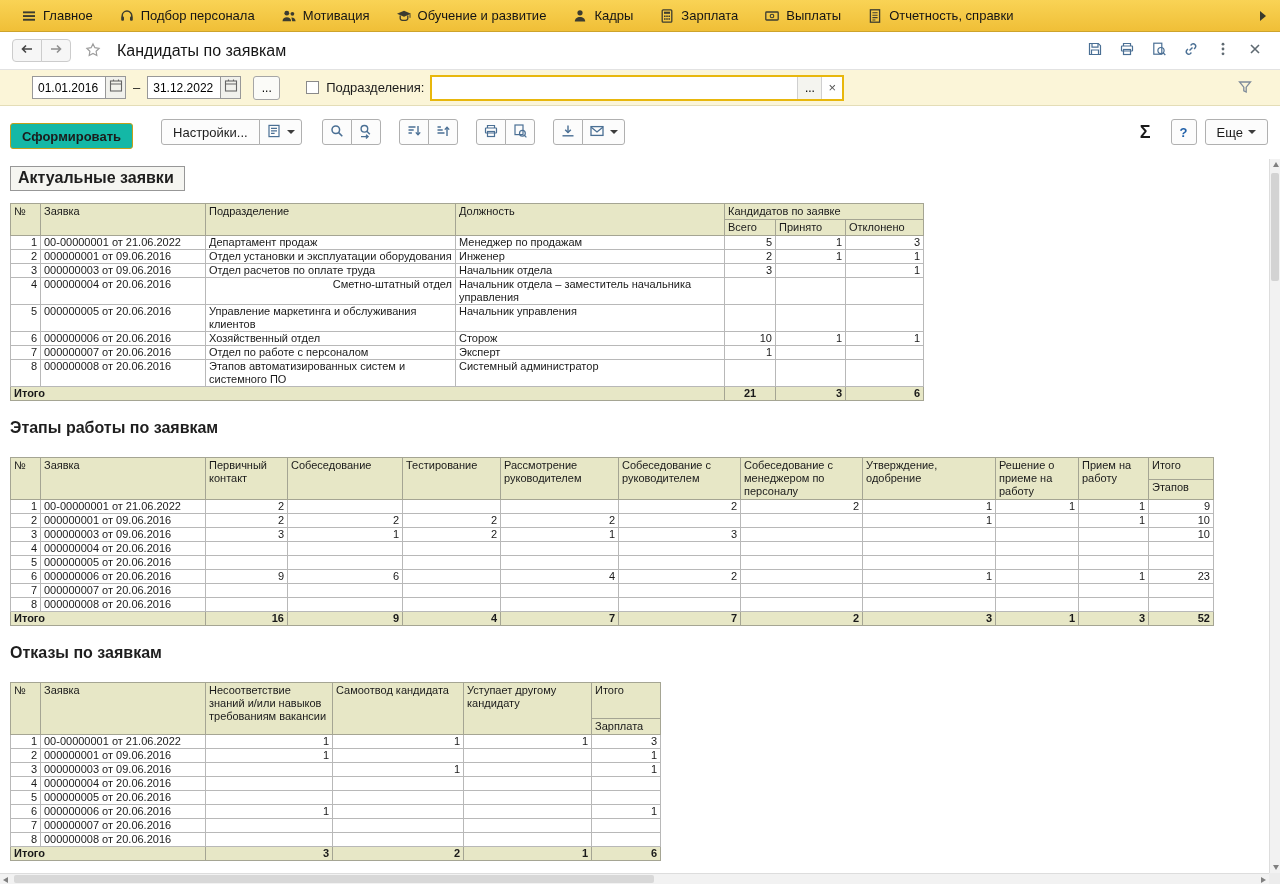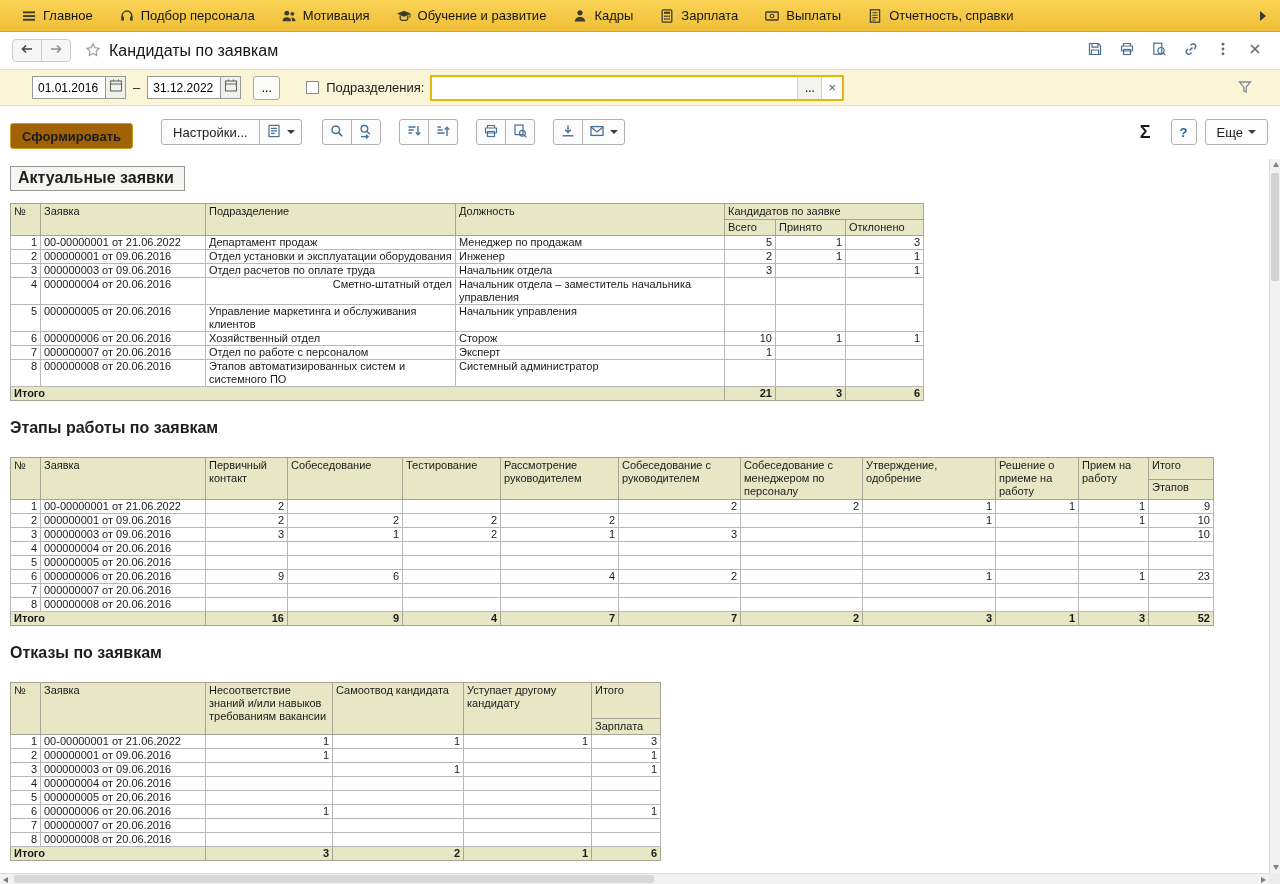--- a/index.html
+++ b/index.html
@@ -18,21 +18,21 @@
 
   
   .titlebar { height:38px; background:#fff; border-bottom:1px solid #e2e2e2;
     display:flex; align-items:center; padding:0 12px; }
   .nav-pair { display:flex; }
   .navbtn { width:30px; height:23px; background:#f6f6f6; border:1px solid #cccccc;
     display:flex; align-items:center; justify-content:center; cursor:pointer; }
   .navbtn.first { border-radius:4px 0 0 4px; }
   .navbtn.last { border-radius:0 4px 4px 0; margin-left:-1px; }
   .star { margin-left:14px; width:18px; height:18px; display:inline-flex; cursor:pointer; }
-  .page-title { font-size:16px; font-weight:400; color:#161616; margin-left:6px; }
+  .page-title { font-size:16px; font-weight:400; color:#161616; margin-left:14px; }
   .title-actions { margin-left:auto; display:flex; align-items:center; gap:6px; }
   .tbtn { width:26px; height:26px; border:none; background:transparent; display:flex;
     align-items:center; justify-content:center; cursor:pointer; }
 
   
   .filterbar { height:36px; background:#fbf5d8; border-bottom:1px solid #e4ddb7;
     display:flex; align-items:center; padding:0 14px 0 32px; }
   .date-field { display:flex; height:23px; }
   .date-input { width:74px; height:23px; border:1px solid #989898; padding:0 5px; font-size:12px;
     font-family:inherit; background:#fff; }
@@ -50,21 +50,21 @@
   .grp-btn { width:24px; border:none; border-left:1px solid #cfcfcf; background:#f4f4ef;
     font-size:12px; cursor:pointer; font-family:inherit; }
   .grp-btn.clear { background:#fff; width:21px; font-size:13px; color:#555; }
   .funnel { margin-left:auto; margin-right:12px; width:17px; height:17px; display:inline-flex; cursor:pointer; }
 
   
   .toolbar { height:52px; background:#fff; display:flex; align-items:center; padding:0 12px 0 10px; }
   .btn { display:inline-flex; align-items:center; justify-content:center; height:26px; padding:0 11px;
     border:1px solid #b0b0b0; background:#fcfcfc; border-radius:3px; font-size:13px; color:#1c1c1c;
     font-family:inherit; cursor:pointer; white-space:nowrap; }
-  .btn.primary { background:#a16207; border-color:#c2a01c; font-weight:700;margin-top:8px; }
+  .btn.primary { background:#14b8a6; border-color:#c2a01c; font-weight:700;margin-top:8px; }
   .btn.iconbtn { padding:0 6px; }
   .btngroup { display:flex; }
   .btngroup .btn:not(:first-child){ margin-left:-1px; border-top-left-radius:0; border-bottom-left-radius:0; }
   .btngroup .btn:not(:last-child){ border-top-right-radius:0; border-bottom-right-radius:0; }
   .settings-group { margin-left:28px; }
   #tool-groups { display:flex; gap:18px; margin-left:20px; align-items:center; }
   .caret { width:0; height:0; border-left:4px solid transparent; border-right:4px solid transparent;
     border-top:4px solid #3c3c3c; margin-left:5px; display:inline-block; }
   .sigma { margin-left:auto; font-size:18px; font-weight:700; padding:0 12px; cursor:pointer; }
   .filter-input { width:412px; height:26px; border:1px solid #b0b0b0; border-radius:3px; padding:0 8px;
@@ -510,21 +510,21 @@
               <td style="text-align: right;">8</td>
               <td style="text-align: left;">000000008 от 20.06.2016</td>
               <td style="text-align: left;">Этапов автоматизированных систем и системного ПО</td>
               <td style="text-align: left;">Системный администратор</td>
               <td style="text-align: right;"></td>
               <td style="text-align: right;"></td>
               <td style="text-align: right;"></td>
             </tr>
             <tr class="total">
               <td colspan="4">Итого</td>
-              <td style="text-align: right;">21</td>
+              <td style="text-align: center;">21</td>
               <td style="text-align: right;">3</td>
               <td style="text-align: right;">6</td>
             </tr>
           </tbody>
         </table>
     </section>
     <section>
       <div class="sec-title mt">Этапы работы по заявкам</div>
       <table class="grid" id="t1" style="width: 1203px;">
           <colgroup>

